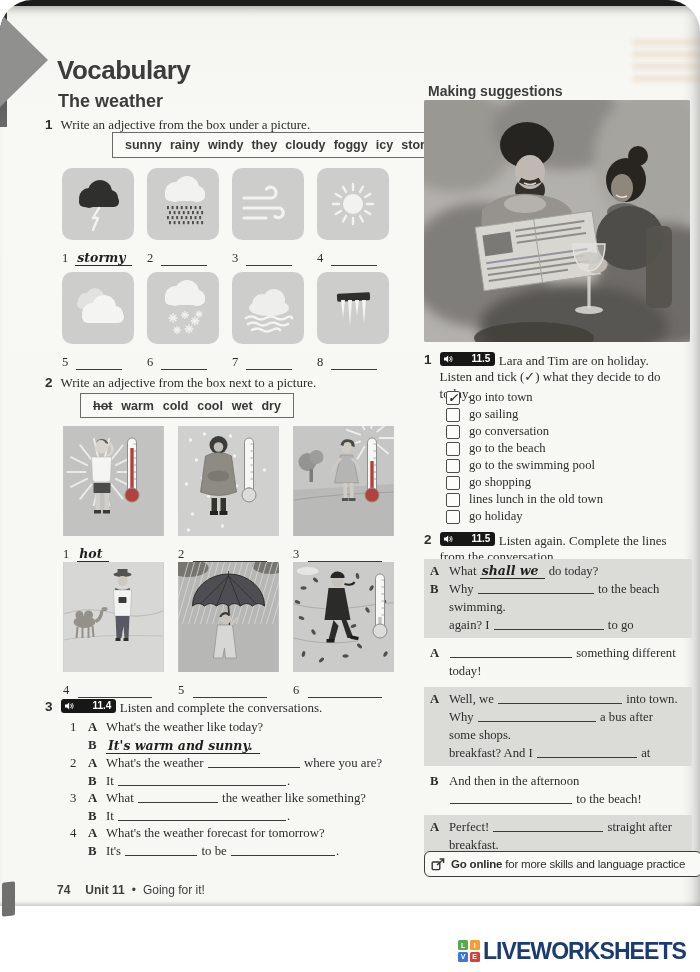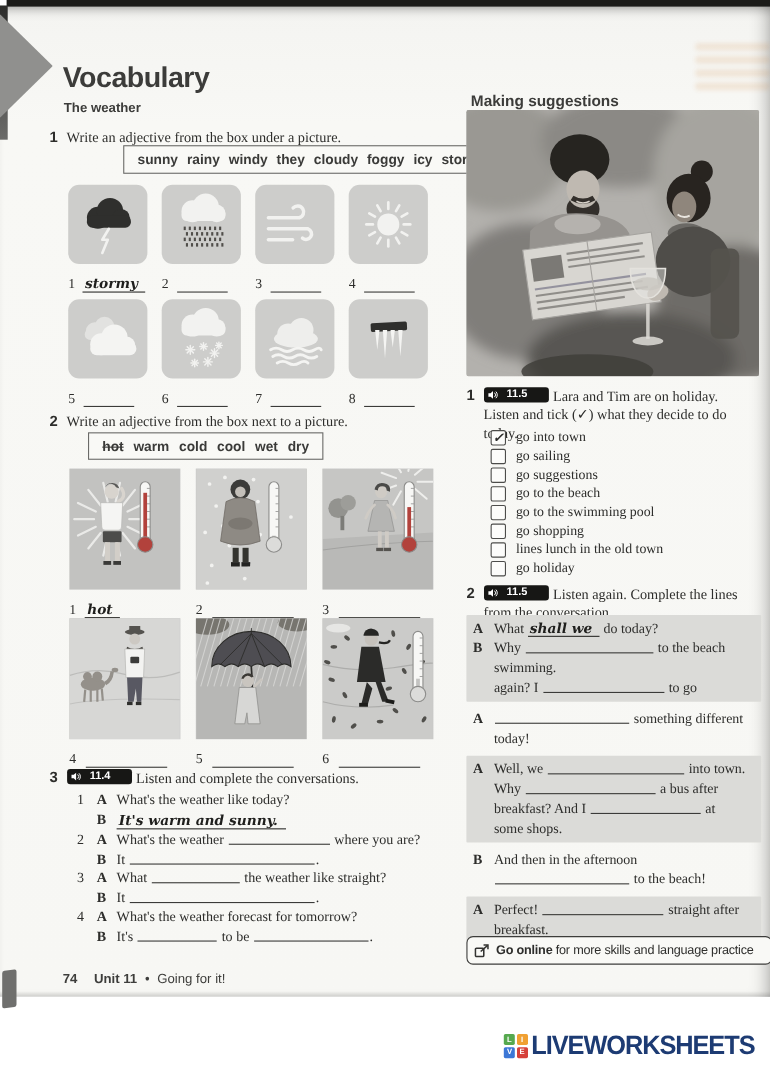--- a/index.html
+++ b/index.html
@@ -1,46 +1,46 @@
 <!DOCTYPE html>
 <html><head>
 <meta charset="utf-8">
 <style>
   html,body{margin:0;padding:0;background:#fff;}
   .stage{position:relative;width:700px;height:972px;background:#ffffff;overflow:hidden;
-         font-family:"Liberation Serif",serif;color:#2d2d2b;}
+         font-family:"Liberation Serif",serif;color:#2d2d2b;border-radius:32px;}
   .paper{position:absolute;left:0;top:5px;width:700px;height:901px;
          background:linear-gradient(180deg,#f4f4f1 0%,#f8f8f5 12%,#f7f7f4 100%);
          box-shadow:inset -12px 0 16px -10px rgba(0,0,0,.30), inset 0 10px 12px -9px rgba(0,0,0,.45);}
   .paper::after{content:"";position:absolute;left:0;right:0;bottom:0;height:5px;
          background:linear-gradient(rgba(0,0,0,0),rgba(0,0,0,.14));}
   .topband{position:absolute;left:6px;top:0;width:694px;height:6px;background:#1b1b19;}
   .leftsliver{position:absolute;left:0;top:5px;width:7px;height:122px;background:linear-gradient(#2c2c2a,#6b6b69);}
   .corner-tri{position:absolute;left:0;top:10px;width:48px;height:100px;background:#90908e;
          clip-path:polygon(0 3%,100% 50%,0 97%);}
   .scanmark{position:absolute;left:2px;top:882px;width:13px;height:34px;background:#6f6f6d;
          border-radius:2px;transform:skewY(-7deg);}
   .bleed{position:absolute;right:0;top:34px;width:82px;height:66px;opacity:.8;filter:blur(2px);}
   .bleed div{height:7px;margin:5px 0 0 14px;background:rgba(205,125,50,.18);border-radius:3px;}
 
   
   .v-title{position:absolute;left:57px;top:55px;font-family:"Liberation Sans",sans-serif;
            font-size:26px;font-weight:700;color:#3c3c3a;letter-spacing:-.5px;}
   .v-sub{position:absolute;left:58px;top:91px;font-family:"Liberation Sans",sans-serif;
-         font-size:12px;font-weight:700;color:#3c3c3a;}
+         font-size:18px;font-weight:700;color:#3c3c3a;}
   .e-title{position:absolute;left:427px;top:52px;font-family:"Liberation Sans",sans-serif;
            font-size:24px;font-weight:700;color:#3c3c3a;letter-spacing:-.5px;}
   .e-sub{position:absolute;left:428px;top:83px;font-family:"Liberation Sans",sans-serif;
          font-size:14px;font-weight:700;color:#3c3c3a;}
 
   .exhead{position:absolute;display:flex;gap:8px;font-size:13px;line-height:16.5px;}
   .exnum{font-family:"Liberation Sans",sans-serif;font-weight:700;font-size:13.5px;flex:none;}
   .excontent{display:block;}
-  .audio{display:inline-flex;align-items:center;gap:8px;background:#171715;color:#fff;
-         border-radius:3px;padding:1px 20px 2px 3px;font-family:"Liberation Sans",sans-serif;
+  .audio{display:inline-flex;align-items:center;gap:19px;background:#171715;color:#fff;
+         border-radius:3px;padding:1px 5px 2px 3px;font-family:"Liberation Sans",sans-serif;
          font-weight:700;font-size:10px;line-height:11px;vertical-align:1px;cursor:pointer;}
 
   .wordbox{position:absolute;display:flex;align-items:center;justify-content:space-between;
            border:1.2px solid #6a6a68;background:#f9f9f6;padding:0 12px;
            font-family:"Liberation Sans",sans-serif;font-size:12.5px;font-weight:600;color:#3a3a38;}
   .wb1{left:68px;top:132px;width:318px;height:24px;margin-left:44px;}
   .wb2{left:80px;top:393px;width:188px;height:23px;}
   .struck{text-decoration:line-through;}
 
   .tilegrid{position:absolute;left:62px;top:168px;display:grid;
@@ -610,21 +610,21 @@
         <span class="ctext"><span>What's the weather </span><span class="blank" style="width: 92px;"></span><span> where you are?</span></span>
       </div>
       <div class="cline">
         <span class="cnum"></span>
         <span class="csp">B</span>
         <span class="ctext"><span>It </span><span class="blank" style="width: 168px;"></span><span>.</span></span>
       </div>
       <div class="cline">
         <span class="cnum">3</span>
         <span class="csp">A</span>
-        <span class="ctext"><span>What </span><span class="blank" style="width: 80px;"></span><span> the weather like straight?</span></span>
+        <span class="ctext"><span>What </span><span class="blank" style="width: 80px;"></span><span> the weather like something?</span></span>
       </div>
       <div class="cline">
         <span class="cnum"></span>
         <span class="csp">B</span>
         <span class="ctext"><span>It </span><span class="blank" style="width: 168px;"></span><span>.</span></span>
       </div>
       <div class="cline">
         <span class="cnum">4</span>
         <span class="csp">A</span>
         <span class="ctext"><span>What's the weather forecast for tomorrow?</span></span>
@@ -713,21 +713,21 @@
       <div class="citem">
         <span class="cb">✓</span>
         <span>go into town</span>
       </div>
       <div class="citem">
         <span class="cb"></span>
         <span>go sailing</span>
       </div>
       <div class="citem">
         <span class="cb"></span>
-        <span>go suggestions</span>
+        <span>go conversation</span>
       </div>
       <div class="citem">
         <span class="cb"></span>
         <span>go to the beach</span>
       </div>
       <div class="citem">
         <span class="cb"></span>
         <span>go to the swimming pool</span>
       </div>
       <div class="citem">
@@ -790,25 +790,25 @@
         <div class="dline">
           <span class="dsp">A</span>
           <span class="ctext"><span>Well, we </span><span class="blank" style="width: 124px;"></span><span> into town.</span></span>
         </div>
         <div class="dline">
           <span class="dsp"></span>
           <span class="ctext"><span>Why </span><span class="blank" style="width: 118px;"></span><span> a bus after</span></span>
         </div>
         <div class="dline">
           <span class="dsp"></span>
+          <span class="ctext"><span>some shops.</span></span>
+        </div>
+        <div class="dline">
+          <span class="dsp"></span>
           <span class="ctext"><span>breakfast? And I </span><span class="blank" style="width: 100px;"></span><span> at</span></span>
-        </div>
-        <div class="dline">
-          <span class="dsp"></span>
-          <span class="ctext"><span>some shops.</span></span>
         </div>
       </div>
       <div class="dblock">
         <div class="dline">
           <span class="dsp">B</span>
           <span class="ctext"><span>And then in the afternoon</span></span>
         </div>
         <div class="dline">
           <span class="dsp"></span>
           <span class="ctext"><span class="blank" style="width: 122px;"></span><span> to the beach!</span></span>

